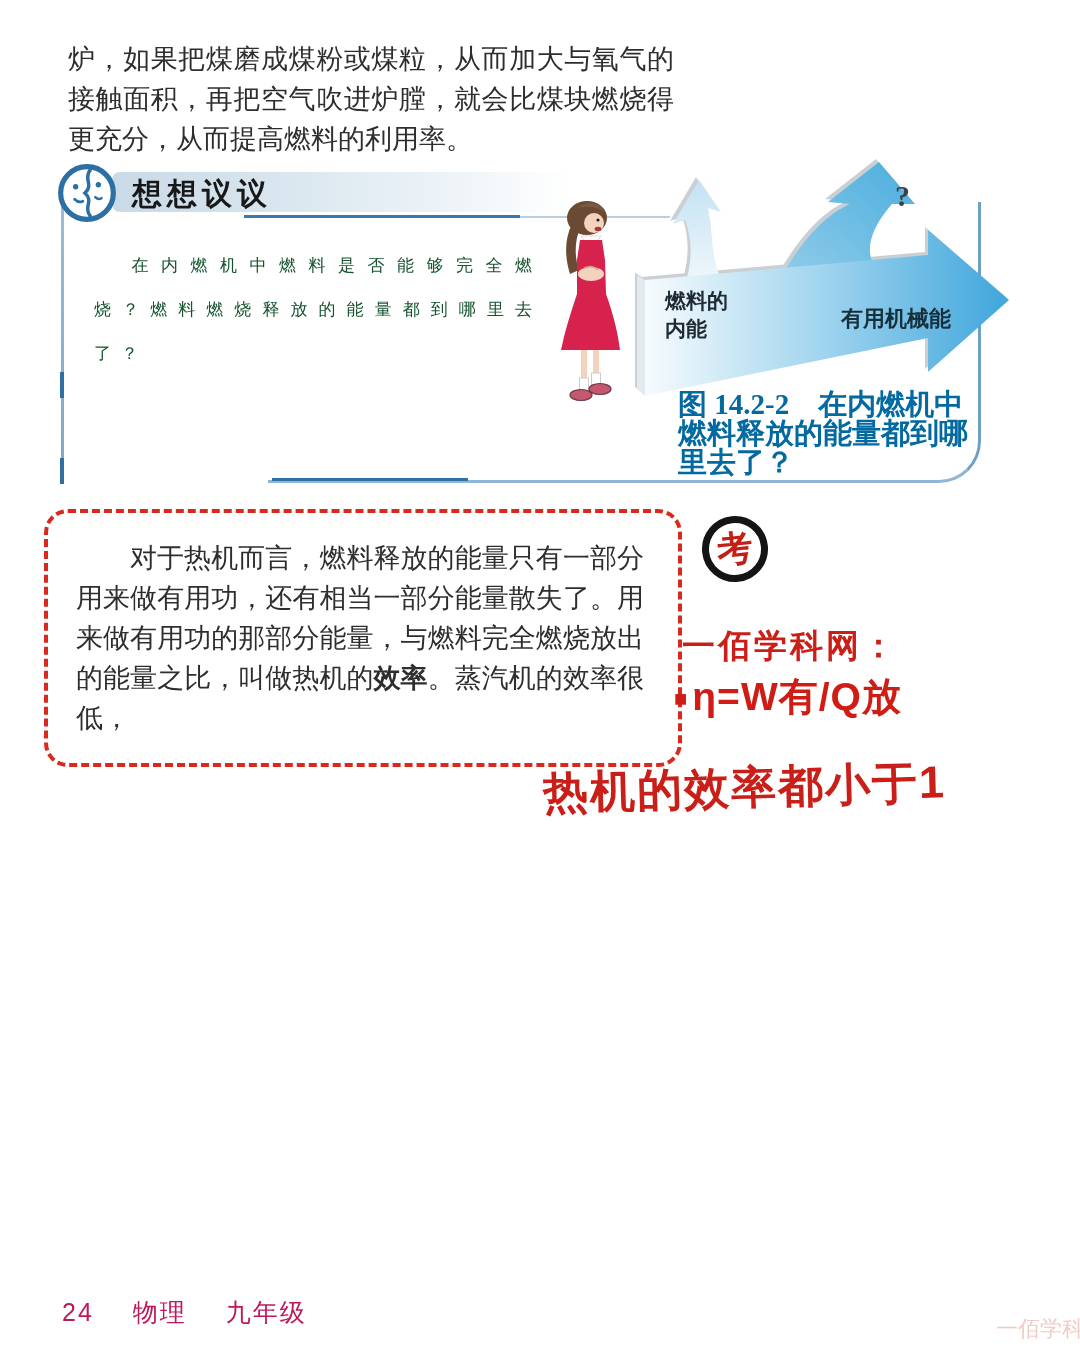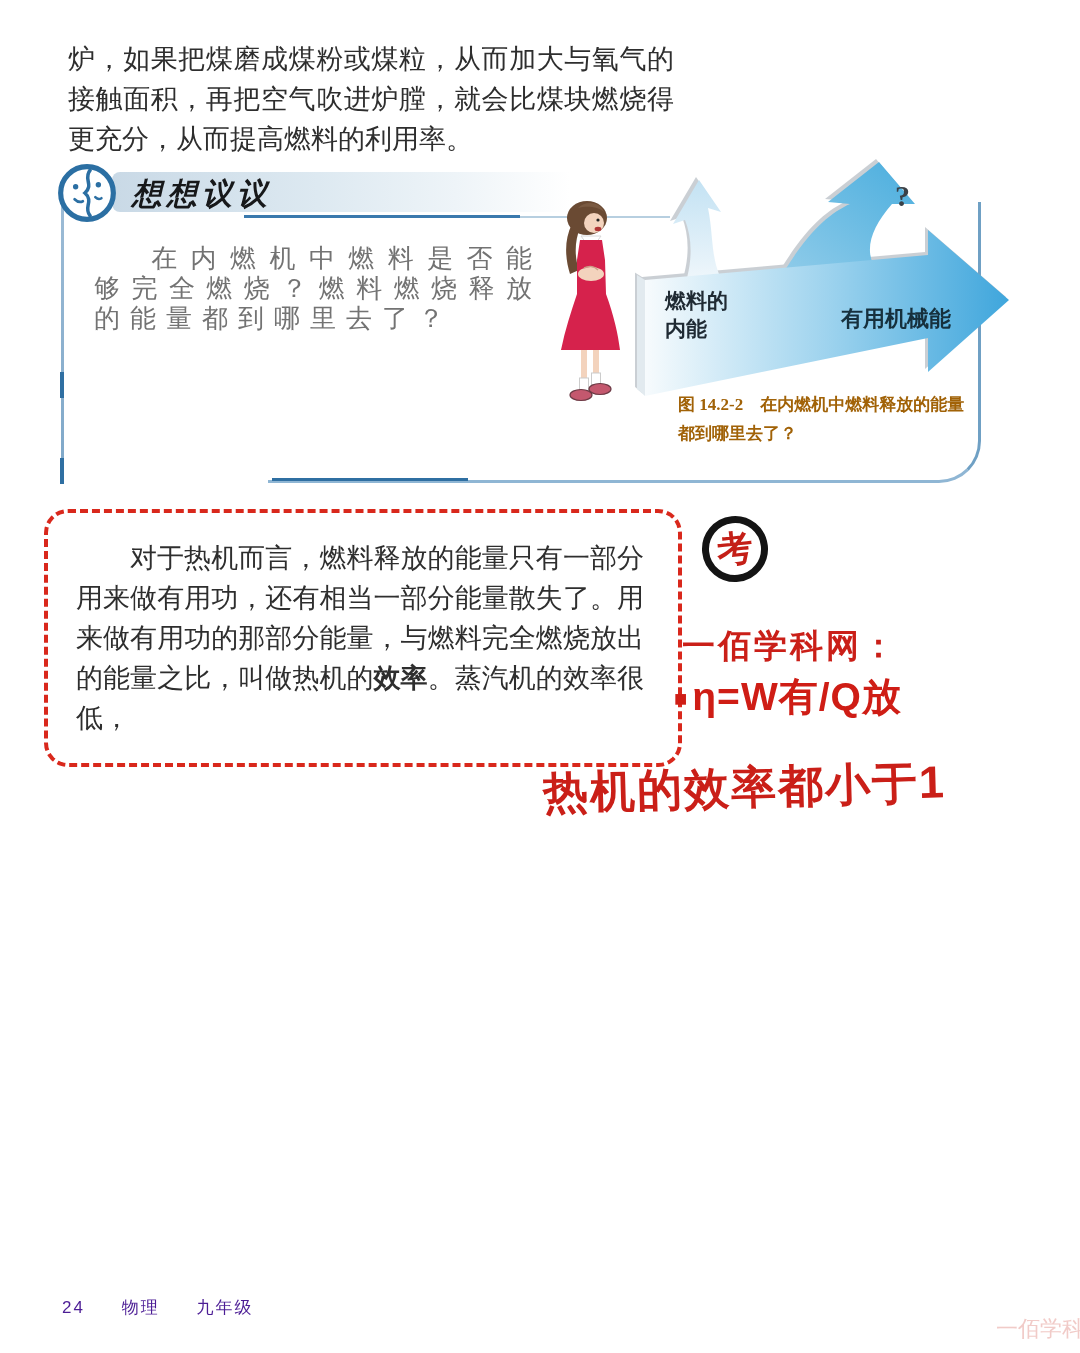--- a/index.html
+++ b/index.html
@@ -18,41 +18,41 @@
   .indent{text-indent:2em;}
   
   .tb-band{
     position:absolute; left:112px; top:172px; width:458px; height:40px;
     background:linear-gradient(90deg,#c9d9e6 0%,#dde9f1 45%,#eef4f8 75%,rgba(255,255,255,0) 100%);
     border-radius:8px 0 0 8px;
   }
   .tb-title{
     position:absolute; left:132px; top:174px;
     font-family:"Liberation Sans","DejaVu Sans",sans-serif;
-    font-size:30px; font-weight:700; letter-spacing:5px; color:#17181a;font-style:italic;
+    font-size:30px; font-weight:700; letter-spacing:5px; color:#17181a;
   }
   .tb-underline{position:absolute; left:244px; top:215px; width:276px; height:3px; background:#3a79ad;}
   .tb-underline-light{position:absolute; left:520px; top:216px; width:150px; height:2px; background:#b7cfe0;}
   .tb-leftline{position:absolute; left:61px; top:196px; width:3px; height:274px;
     background:linear-gradient(#9dbcd6,#7fa8c9);}
   .tb-tick{position:absolute; left:60px; width:4px; height:26px; background:#2f6fa2;}
   .tb-question{
     position:absolute; left:94px; top:244px; width:448px;
-    font-size:26px; line-height:30px; letter-spacing:10px;
-    text-align:justify; color:#737373; text-indent:2.2em;
+    font-size:17px; line-height:44px; letter-spacing:10px;
+    text-align:justify; color:#14532d; text-indent:2.2em;
   }
   .right-frame{
     position:absolute; left:268px; top:202px; width:710px; height:278px;
     border-right:3px solid #6fa0c4; border-bottom:3px solid #8fb6d4;
     border-bottom-right-radius:42px;
   }
   .frame-dark-seg{position:absolute; left:272px; top:478px; width:196px; height:3px; background:#2f6fa2;}
   .fig-caption{
     position:absolute; left:678px; top:390px; width:300px;
-    font-size:17px; line-height:29px; font-weight:600; color:#a16207;
+    font-size:29px; line-height:29px; font-weight:600; color:#0369a1;
     text-align:left;
   }
   
   .red-box{
     position:absolute; left:44px; top:509px; width:600px;
     padding:9px 18px 9px 12px;
     border:4px dashed #d9281c; border-radius:24px;
   }
   .red-box p{margin:16px; font-size:27px; line-height:40px; text-align:justify; color:#2e2e2e; text-indent:2em;}
   .red-box b{font-weight:700;}
@@ -67,21 +67,21 @@
     font-size:36px; font-weight:700; color:#c41f17;
     font-family:"Liberation Serif","DejaVu Serif",serif;
   }
   
   .hand{position:absolute; color:#ca1f18; font-family:"Liberation Sans","DejaVu Sans",sans-serif;}
   .note-title{left:682px; top:624px; font-size:33px; letter-spacing:3px; font-weight:600;}
   .note-formula{left:674px; top:670px; font-size:39px; font-weight:800; letter-spacing:1px; color:#cf1d15; display:flex; align-items:center;}
   .note-formula .bullet{font-size:22px; margin-right:4px; position:relative; top:2px;}
   .note-bottom{left:543px; top:758px; font-size:45px; letter-spacing:2px; font-weight:600; transform:rotate(-1.6deg); white-space:nowrap;}
   
-  .footer{position:absolute; left:62px; top:1296px; font-size:17px; color:#4c1d95;
+  .footer{position:absolute; left:62px; top:1296px; font-size:25px; color:#be185d;
     font-family:"Liberation Sans","DejaVu Sans",sans-serif; letter-spacing:2px;}
   .footer span{margin-right:30px;}
   .watermark{position:absolute; left:996px; top:1314px; font-size:22px; color:#f1cbc8;
     font-family:"Liberation Sans","DejaVu Sans",sans-serif; white-space:nowrap;}
   
   .think-icon{position:absolute; left:56px; top:162px; width:62px; height:62px;}
   .girl{position:absolute; left:548px; top:198px; width:82px; height:206px; z-index:3;}
   .arrows{position:absolute; left:635px; top:158px; width:380px; height:245px; z-index:2;}
 </style>
 </head>

